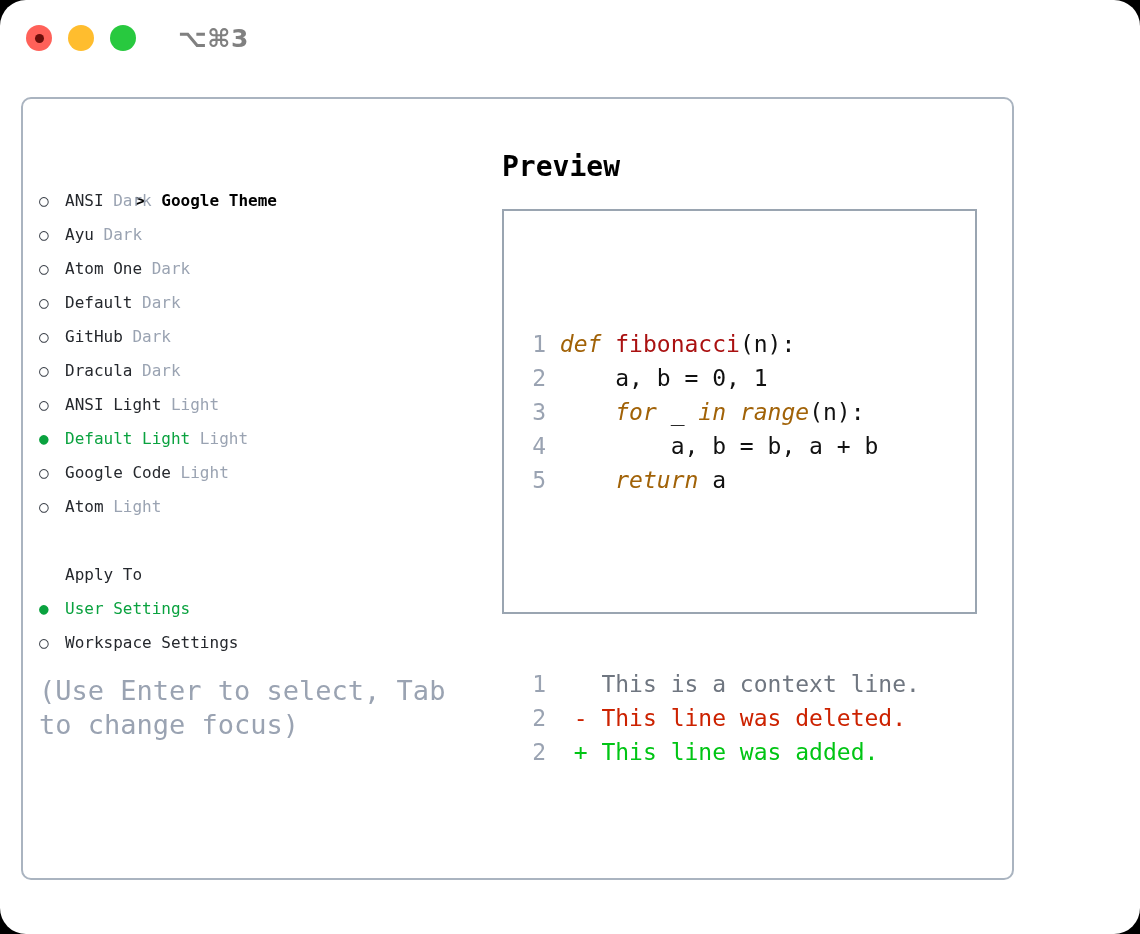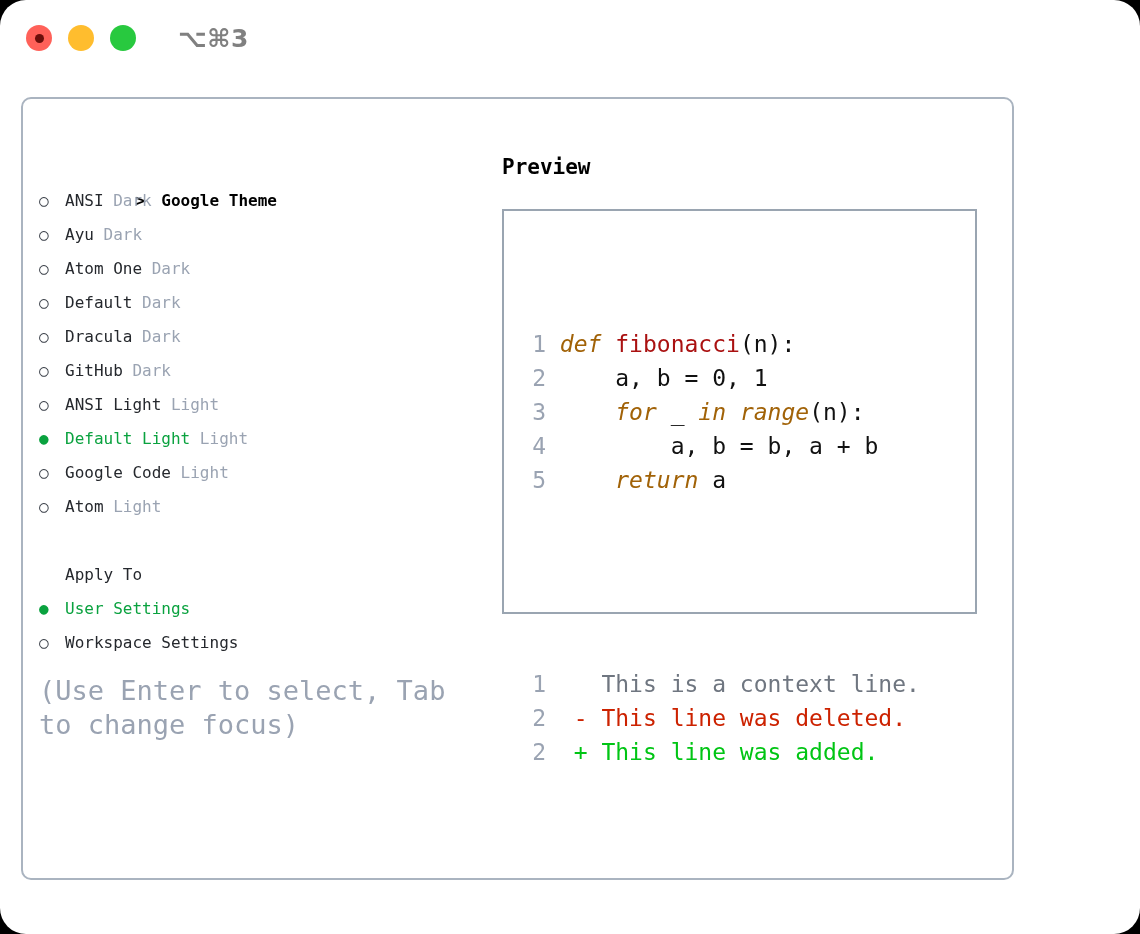--- a/index.html
+++ b/index.html
@@ -141,21 +141,21 @@
 
   
   .right-col {
     position: absolute;
     left: 479px;
     top: 51px;
     width: 500px;
   }
 
   .preview-title {
-    font-size: 21px;
+    font-size: 28px;
     font-weight: bold;
     color: #000000;
     line-height: 34px;
   }
 
   .preview-box {
     margin-top: 25px;
     width: 475px;
     height: 405px;
     border: 2px solid #9aa5b1;
@@ -212,22 +212,22 @@
 
       <div class="left-col">
         <div class="list-line section-title">
           <span class="marker marker-arrow">&gt;</span><span>Google Theme</span>
         </div>
         <div id="theme-list">
             <div class="list-line"><span class="marker marker-off">○</span><span class="label-off">ANSI</span><span class="tag"> Dark</span></div>
             <div class="list-line"><span class="marker marker-off">○</span><span class="label-off">Ayu</span><span class="tag"> Dark</span></div>
             <div class="list-line"><span class="marker marker-off">○</span><span class="label-off">Atom One</span><span class="tag"> Dark</span></div>
             <div class="list-line"><span class="marker marker-off">○</span><span class="label-off">Default</span><span class="tag"> Dark</span></div>
+            <div class="list-line"><span class="marker marker-off">○</span><span class="label-off">GitHub</span><span class="tag"> Dark</span></div>
             <div class="list-line"><span class="marker marker-off">○</span><span class="label-off">Dracula</span><span class="tag"> Dark</span></div>
-            <div class="list-line"><span class="marker marker-off">○</span><span class="label-off">GitHub</span><span class="tag"> Dark</span></div>
             <div class="list-line"><span class="marker marker-off">○</span><span class="label-off">ANSI Light</span><span class="tag"> Light</span></div>
             <div class="list-line"><span class="marker marker-on">●</span><span class="label-on">Default Light</span><span class="tag"> Light</span></div>
             <div class="list-line"><span class="marker marker-off">○</span><span class="label-off">Google Code</span><span class="tag"> Light</span></div>
             <div class="list-line"><span class="marker marker-off">○</span><span class="label-off">Atom</span><span class="tag"> Light</span></div>
           </div>
 
         <div class="spacer-row"></div>
 
         <div class="list-line apply-head">Apply To</div>
         <div id="apply-list">

